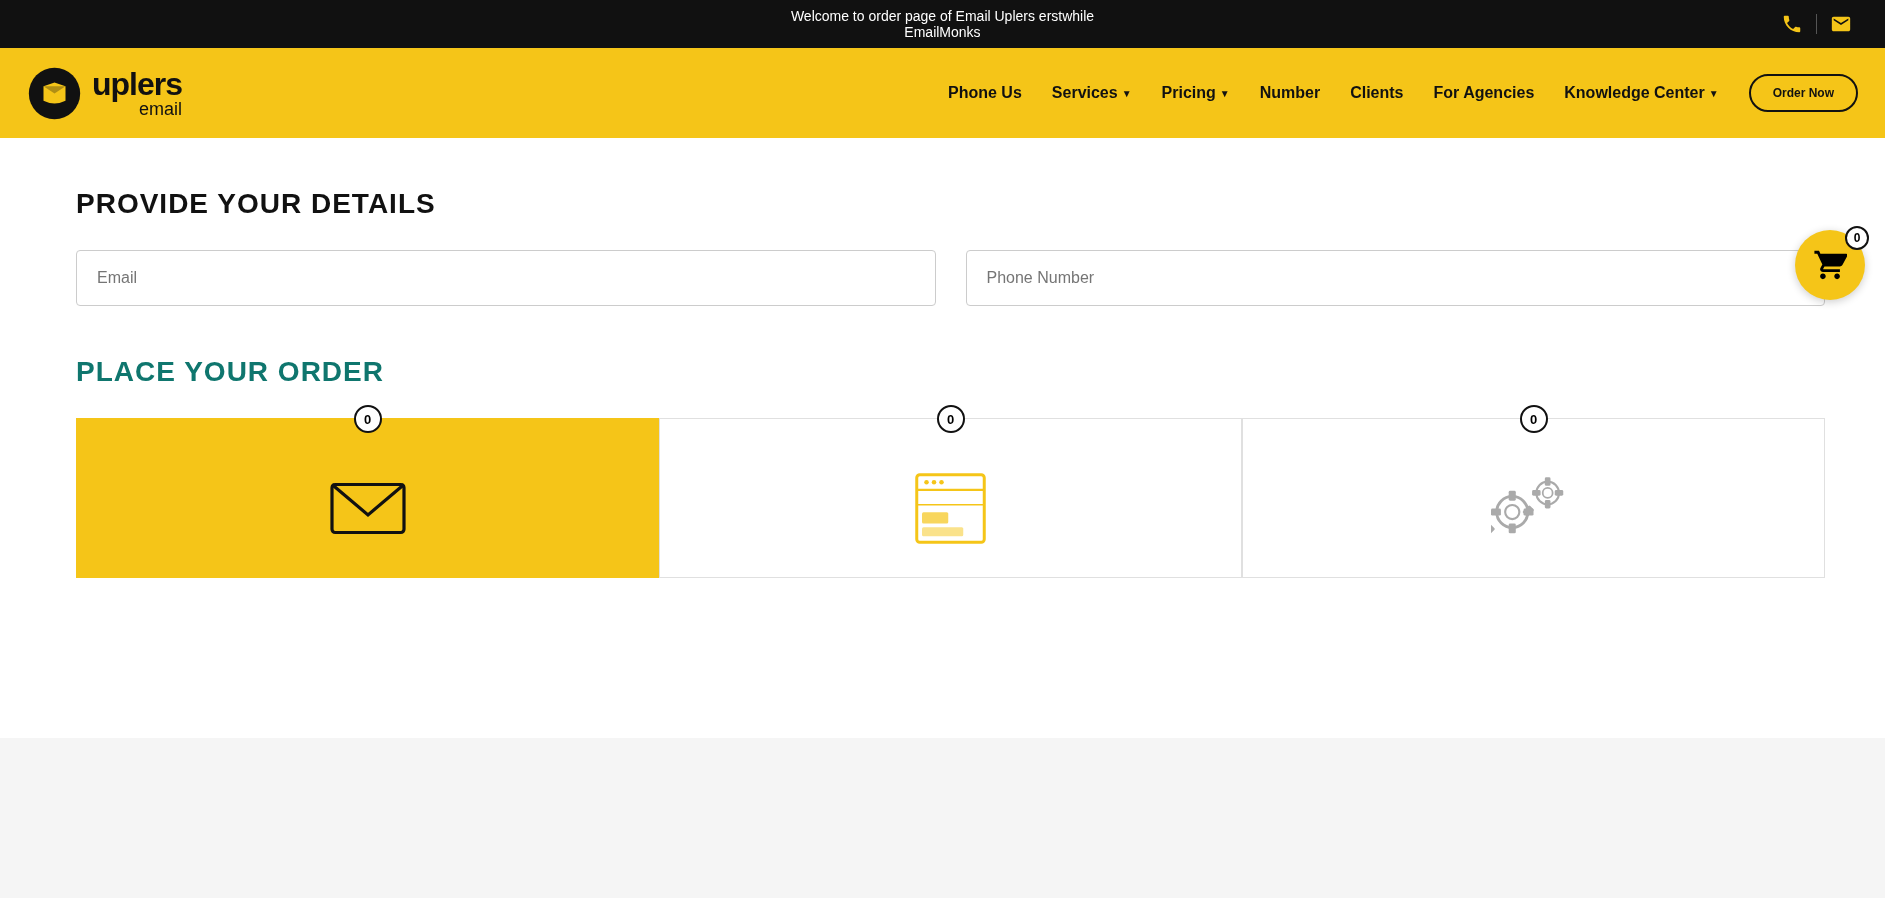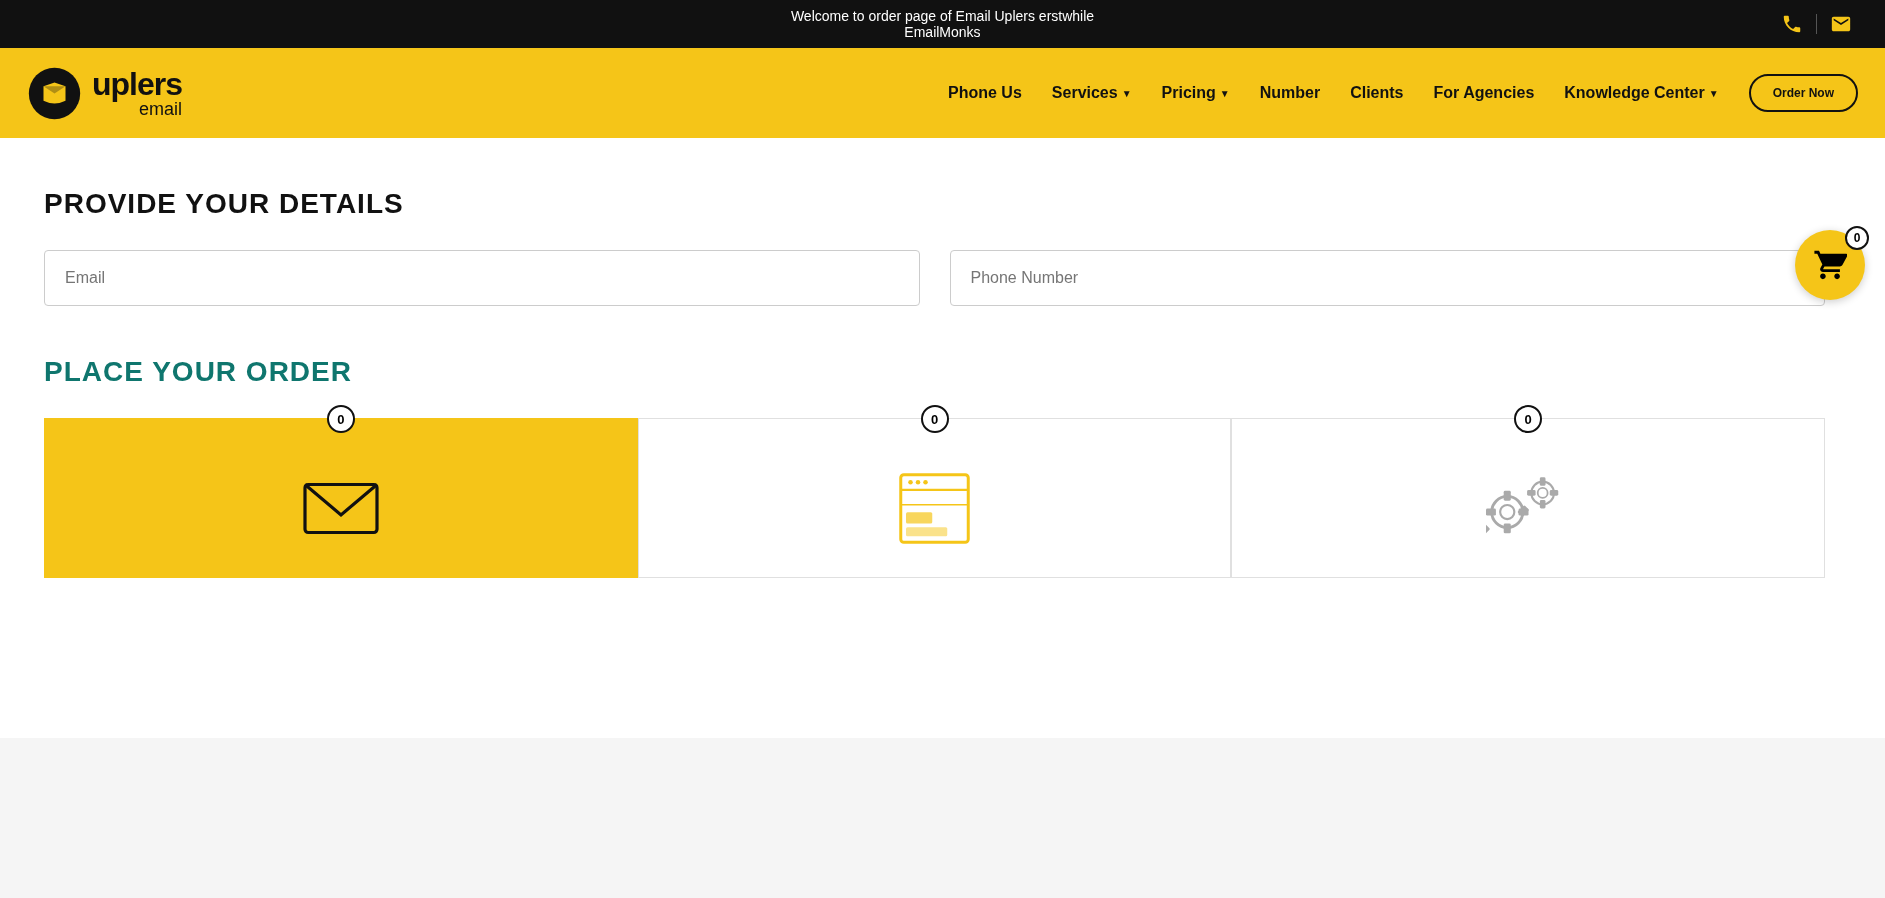--- a/index.html
+++ b/index.html
@@ -133,21 +133,21 @@
       height: 24px;
       display: flex;
       align-items: center;
       justify-content: center;
       font-size: 12px;
       font-weight: 700;
     }
 
     
     .main-content {
-      padding: 50px 60px 40px 44px;
+      padding: 50px 60px 40px 76px;
       background: #fff;
       min-height: 600px;
     }
 
     .section-title {
       font-size: 28px;
       font-weight: 900;
       color: #111;
       letter-spacing: 1px;
       margin-bottom: 30px;

